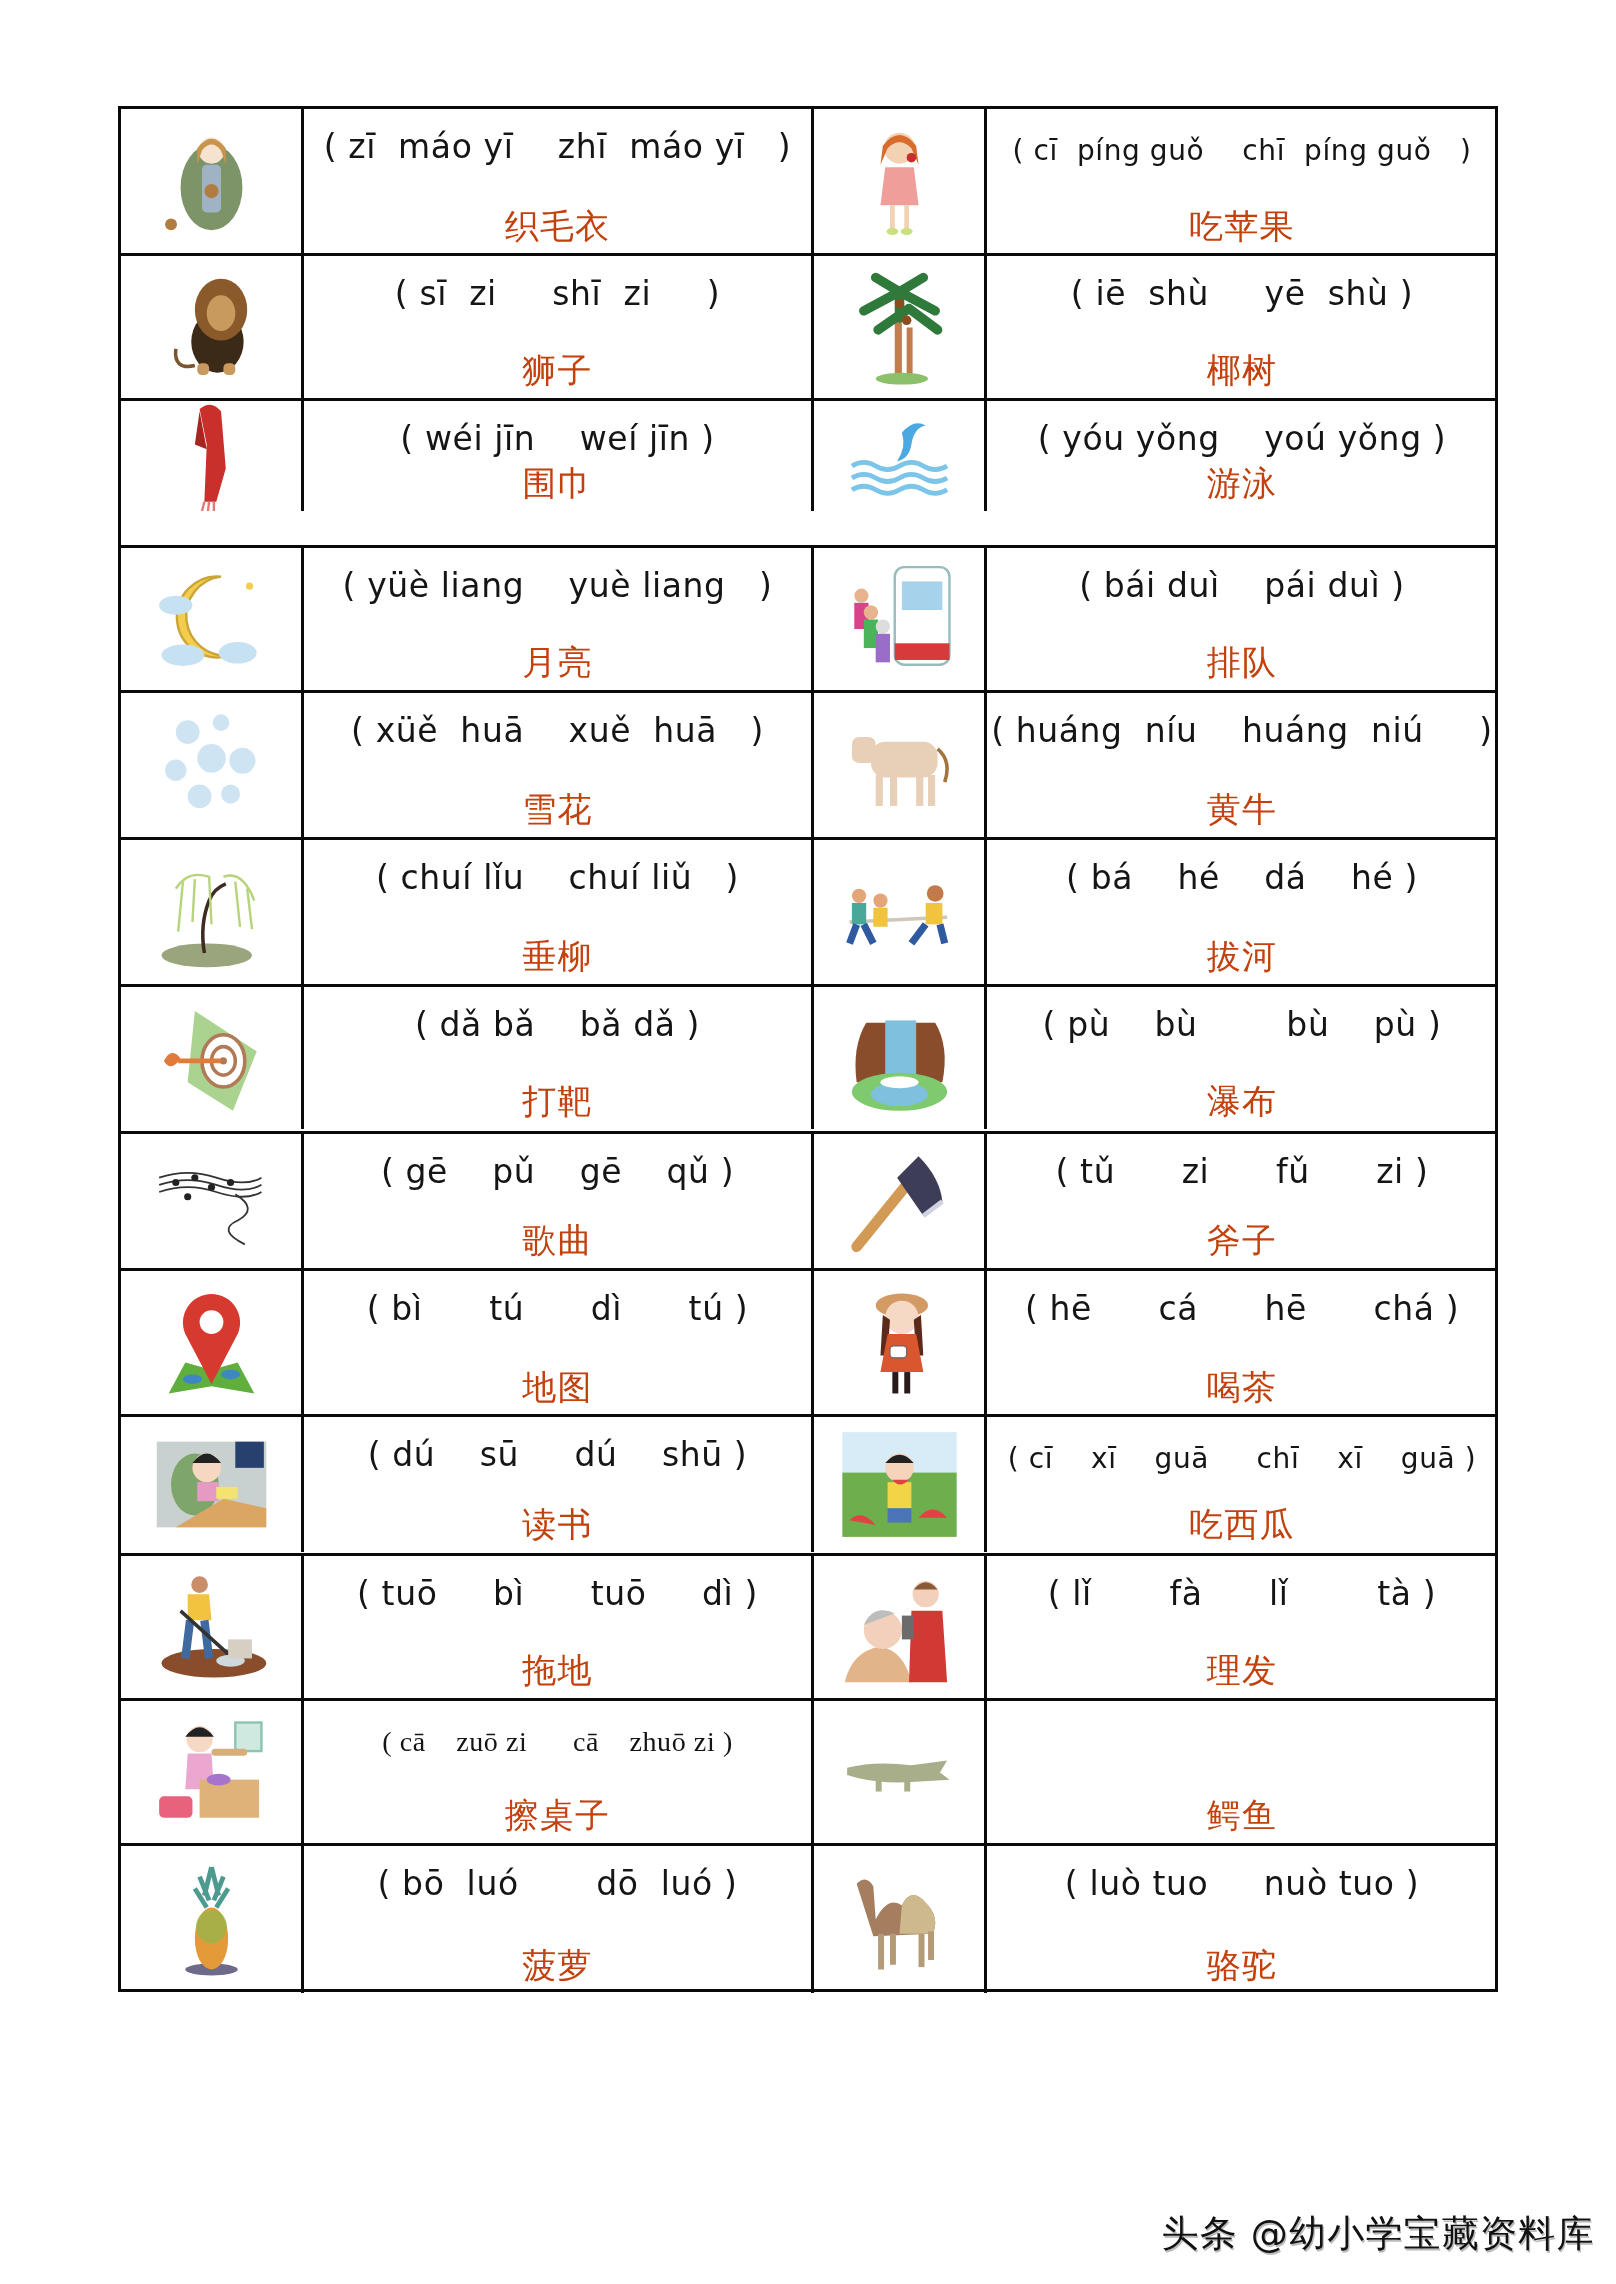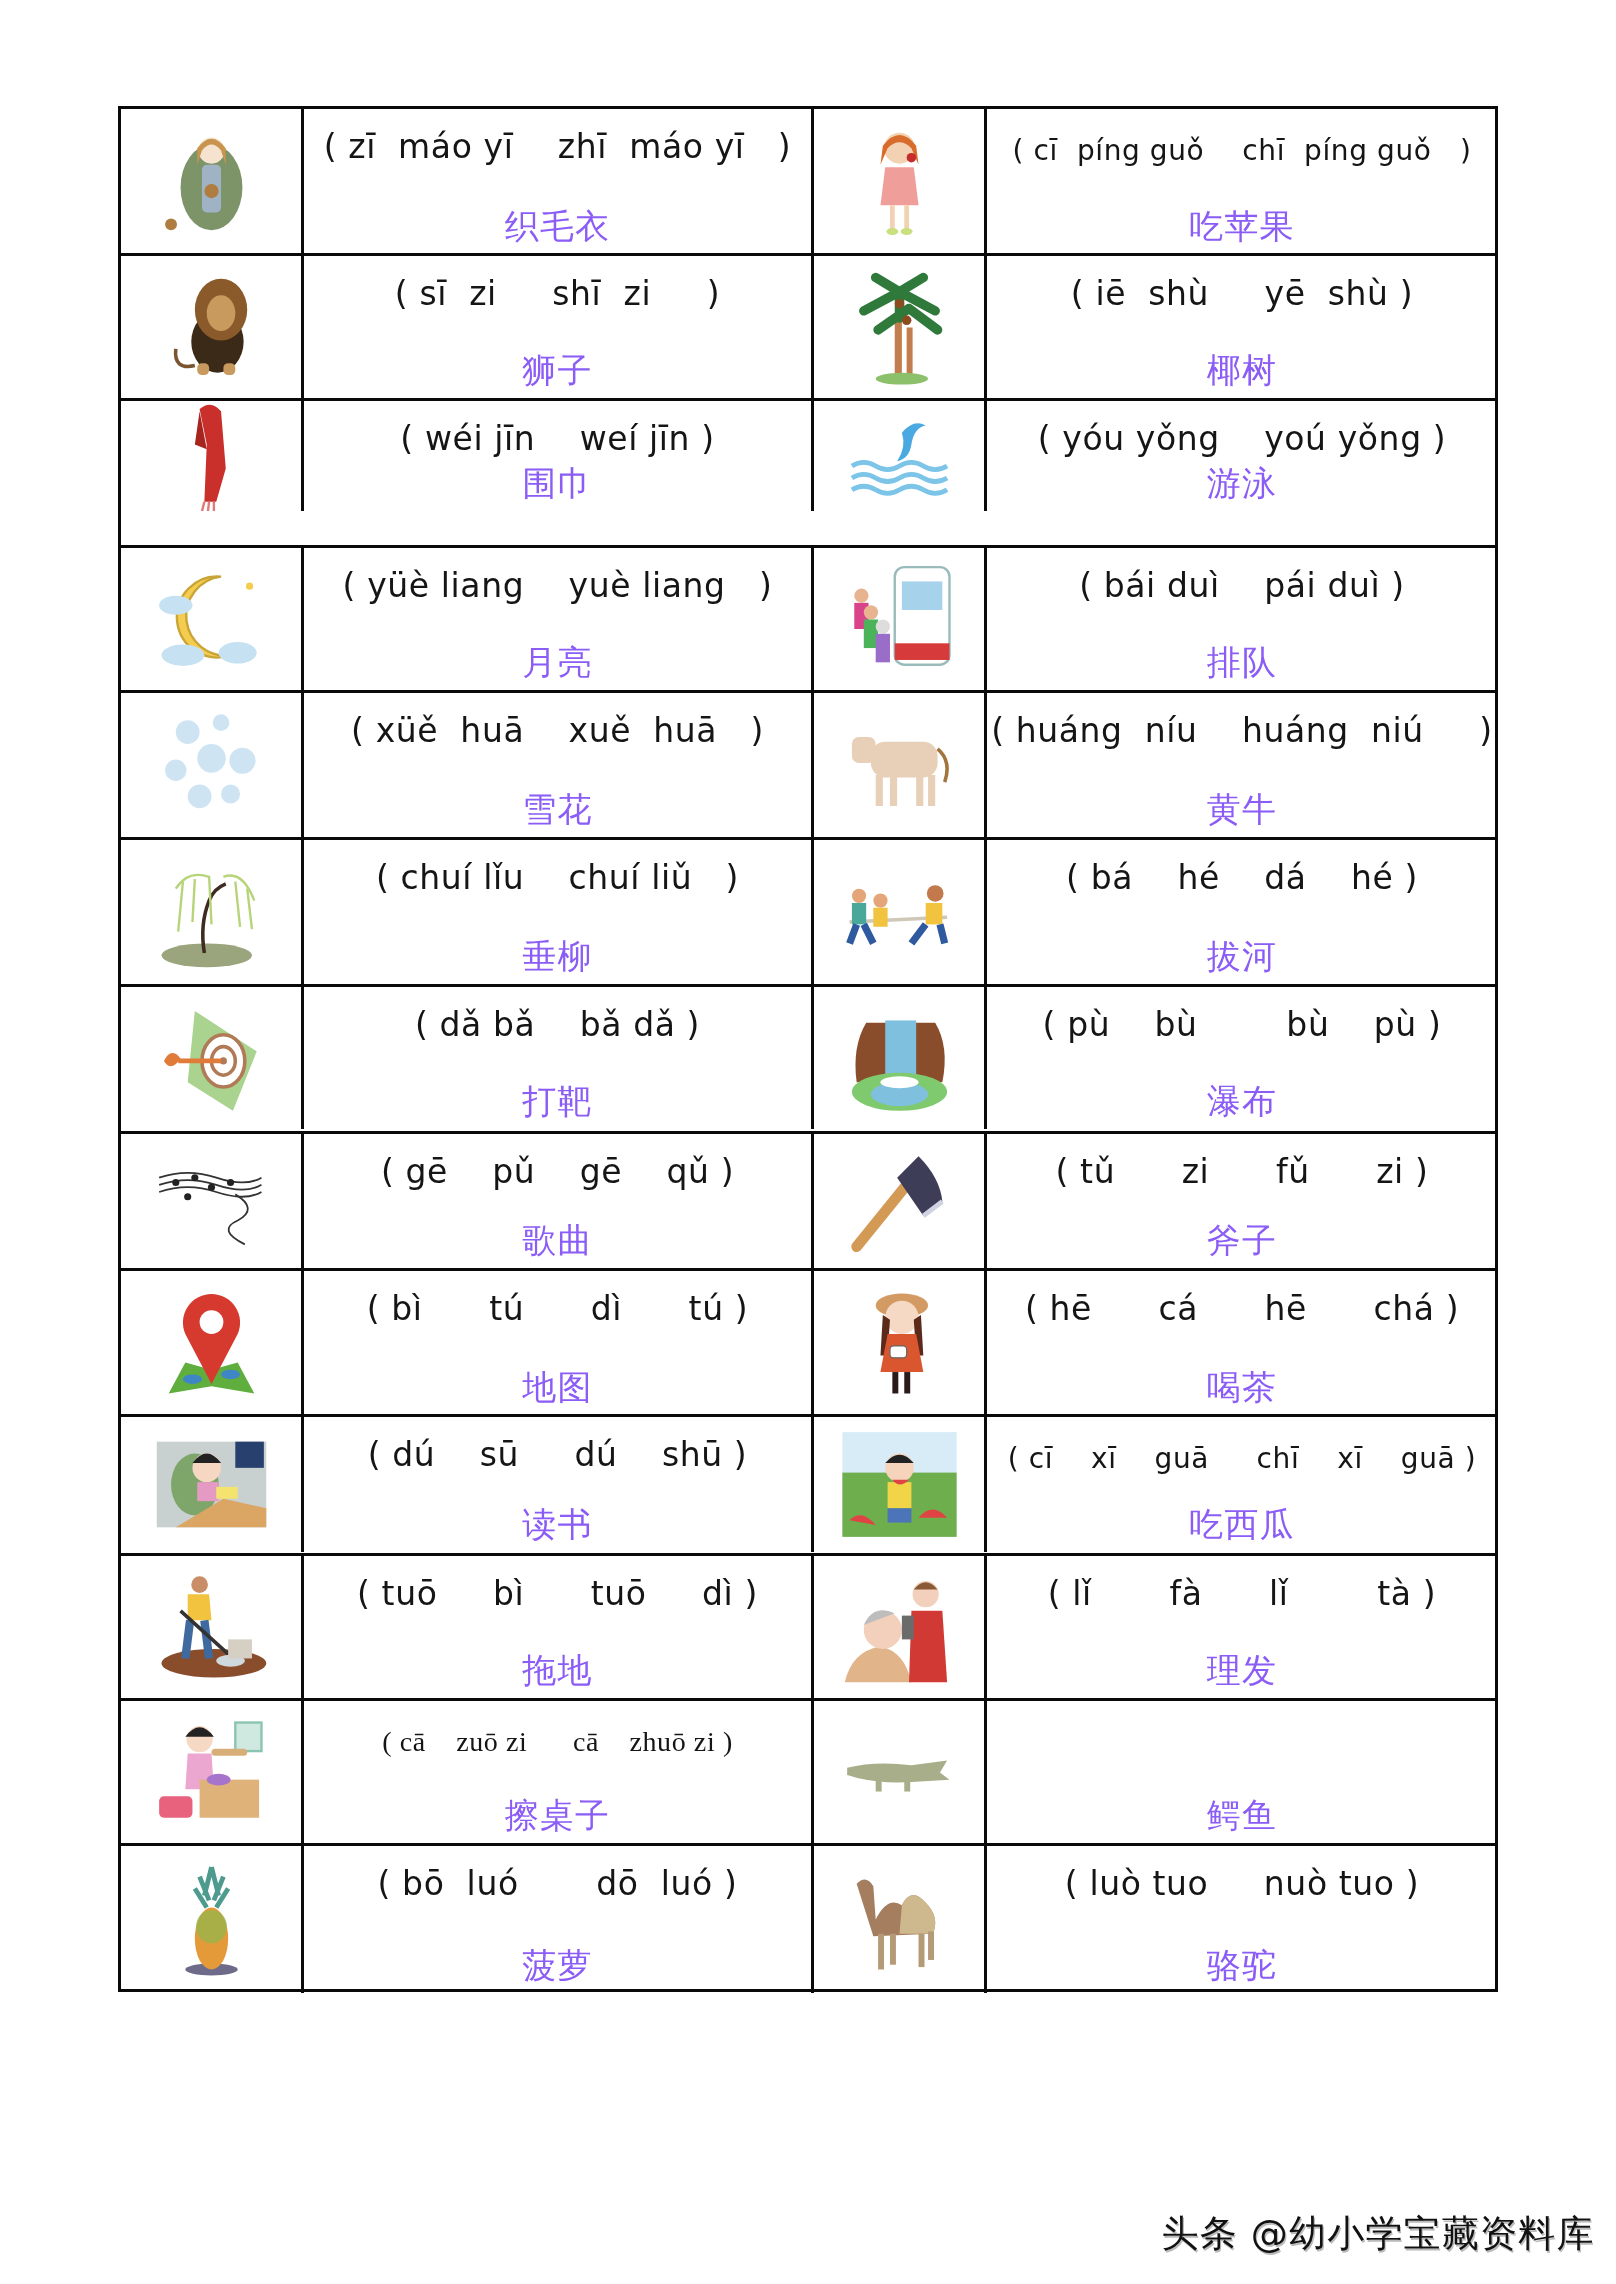--- a/index.html
+++ b/index.html
@@ -14,21 +14,21 @@
   .txt { border-left: 3px solid #0a0a0a; }
   .pic.right { border-left: 3px solid #0a0a0a; }
   .c1 { left: 0; width: 180px; }
   .c2 { left: 180px; width: 510px; }
   .c3 { left: 690px; width: 173px; }
   .c4 { left: 863px; width: 513px; }
   .pinyin { position: absolute; left: 0; right: 0; top: 18px; text-align: center;
             font-size: 33px; letter-spacing: 0.6px; white-space: pre; color: #151515; }
   .pinyin.small { font-size: 28px; top: 25px; }
   .hanzi { position: absolute; left: 0; right: 0; bottom: 3.6px; text-align: center;
-           font-size: 34px; color: #8b5cf6; letter-spacing: 1.2px; }
+           font-size: 34px; color: #c2410c; letter-spacing: 1.2px; }
   .illus { width: 119px; height: 119px; }
   #watermark { position: absolute; right: 21.4px; top: 2209px; font-size: 37px; color: #111;
                letter-spacing: 1.2px; text-shadow: 1.2px 1.8px 0 #bbb; }
 </style>
 </head>
 <body>
 
 <div id="sheet">
     <div class="row" style="top: 0px; height: 145px;">
       <div class="cell pic c1">

